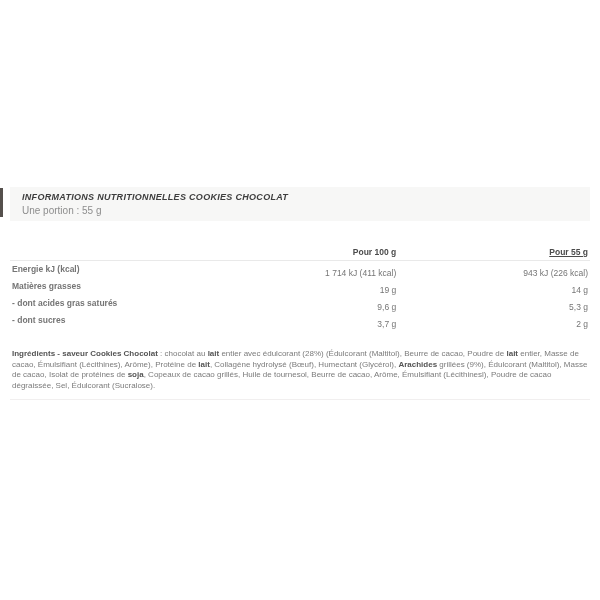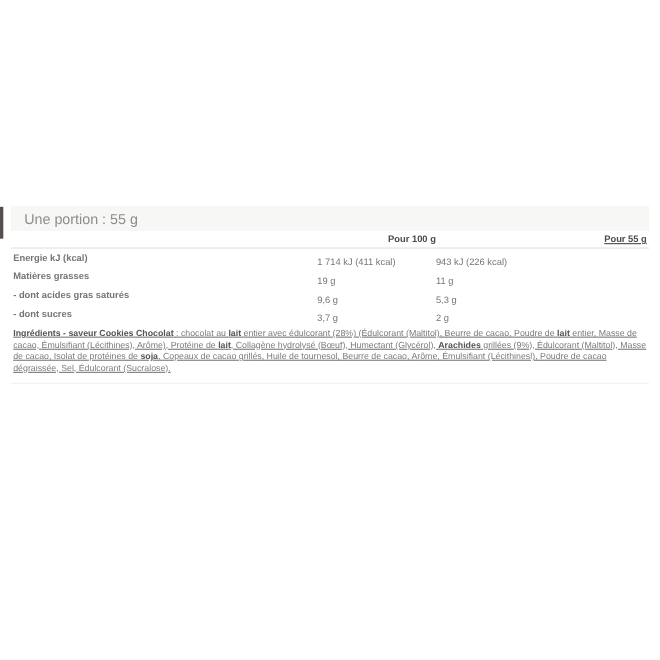--- a/index.html
+++ b/index.html
@@ -31,31 +31,32 @@
   }
   .nutrition-title {
     font-size: 9px;
     font-weight: bold;
     font-style: italic;
     letter-spacing: 0.3px;
     color: #3e3e3e;
     line-height: 11px;
   }
   .portion-line {
-    font-size: 13px;
+    font-size: 10px;
     color: #8d8d8d;
     line-height: 9px;
     margin-top: 3px;
   }
   table.nutrition {
     width: 100%;
     border-collapse: collapse;
     table-layout: fixed;
     font-size: 8.5px;
     color: #757575;
+    margin-top: 24px;
   }
   table.nutrition thead th {
     font-size: 8.5px;
     font-weight: bold;
     color: #4b4b4b;
     text-align: right;
     padding: 2px 0 3px 0;
     border-bottom: 1px solid #e9e9e9;
     line-height: 10px;
   }
@@ -64,49 +65,49 @@
   table.nutrition td {
     line-height: 10px;
     vertical-align: top;
   }
   td.row-label {
     text-align: left;
     padding: 3px 0 4px 2px;
     font-weight: bold;
   }
   td.row-value {
-    text-align: left;
+    text-align: right;
     padding: 7px 0 0 0;
   }
   td.row-value.per55 { padding-right: 2px; }
   .ingredients {
-    margin-top: 4px;
+    margin-top: 20px;
     font-size: 8px;
     line-height: 10.5px;
     color: #7b7b7b;
     padding-left: 2px;
-    text-decoration: underline;
   }
   .ingredients b { color: #545454; font-weight: bold; }
   .bottom-divider {
     border: none;
     border-top: 1px solid #f1efef;
     margin: 4px 0 0 0;
   }
 </style>
 </head>
 <body>
 
 <div class="canvas">
 
   <div class="left-accent-bar"></div>
 
   <div class="content">
 
     <div class="header-block">
+      <div class="nutrition-title">INFORMATIONS NUTRITIONNELLES COOKIES CHOCOLAT</div>
       <div class="portion-line">Une portion : 55 g</div>
     </div>
 
     <table class="nutrition">
       <colgroup>
         <col style="width:48%">
         <col style="width:18.6%">
         <col style="width:33.4%">
       </colgroup>
       <thead>
@@ -118,21 +119,21 @@
       </thead>
       <tbody>
           <tr>
         <td class="row-label">Energie kJ (kcal)</td>
         <td class="row-value per100">1 714 kJ (411 kcal)</td>
         <td class="row-value per55">943 kJ (226 kcal)</td>
       </tr>
           <tr>
         <td class="row-label">Matières grasses</td>
         <td class="row-value per100">19 g</td>
-        <td class="row-value per55">11 g</td>
+        <td class="row-value per55">14 g</td>
       </tr>
           <tr>
         <td class="row-label">- dont acides gras saturés</td>
         <td class="row-value per100">9,6 g</td>
         <td class="row-value per55">5,3 g</td>
       </tr>
           <tr>
         <td class="row-label">- dont sucres</td>
         <td class="row-value per100">3,7 g</td>
         <td class="row-value per55">2 g</td>

